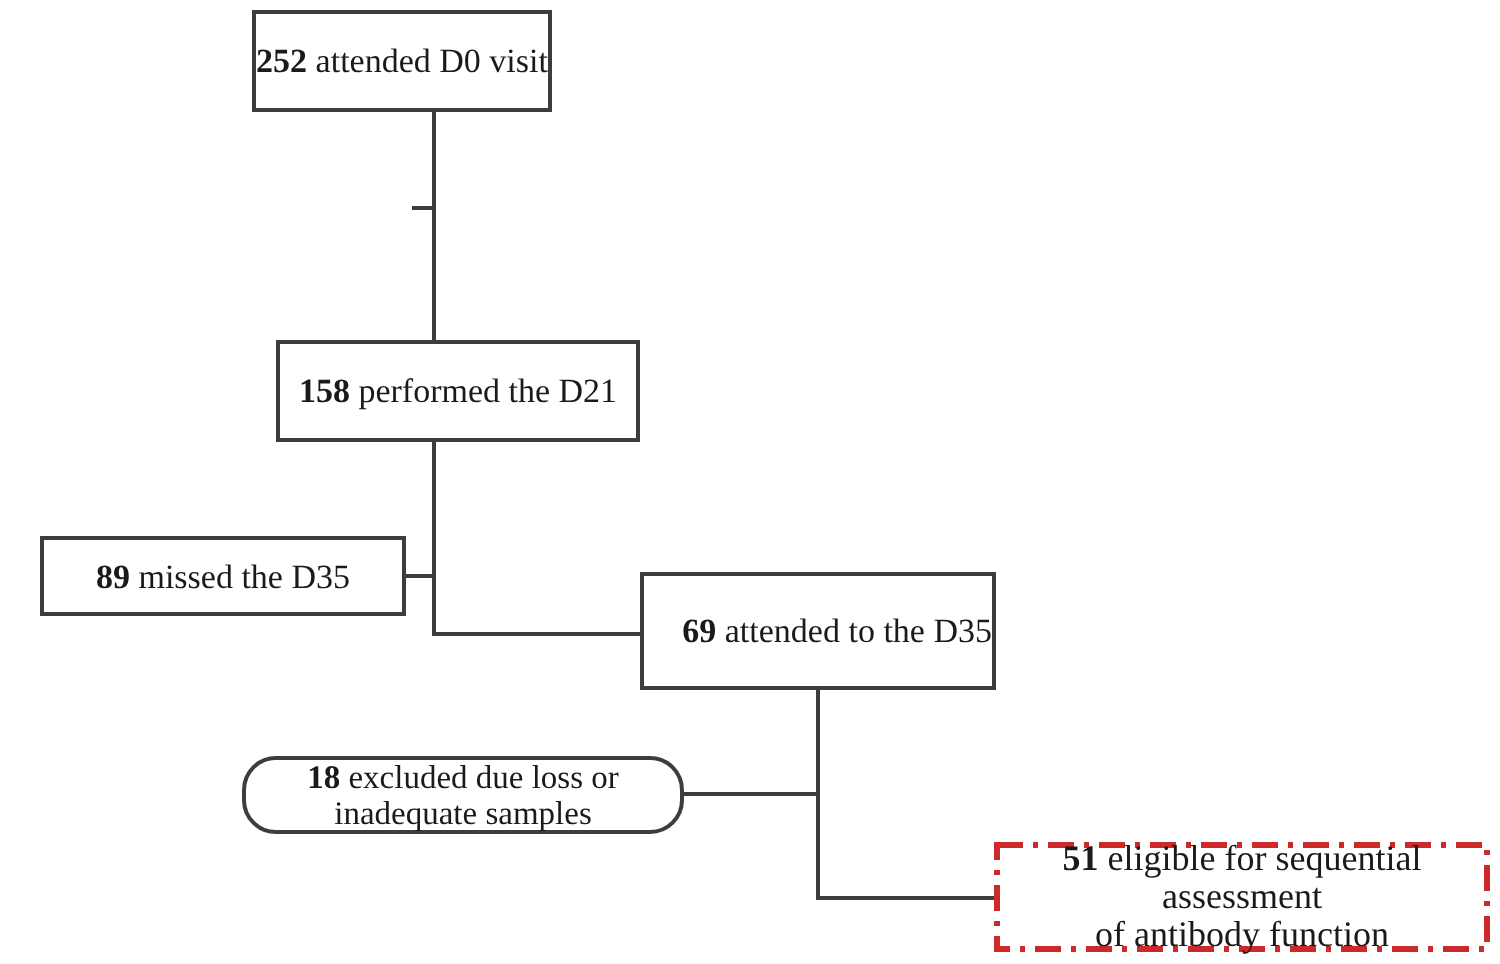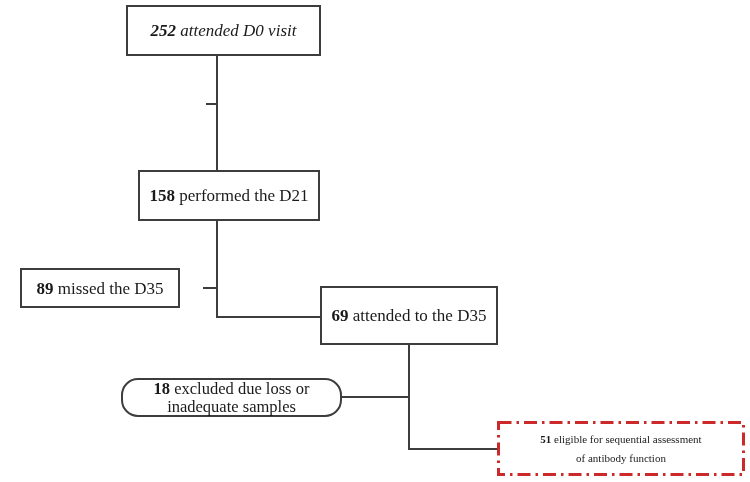--- a/index.html
+++ b/index.html
@@ -19,30 +19,30 @@
     background: #ffffff;
     display: flex;
     flex-direction: column;
     align-items: center;
     justify-content: center;
     text-align: center;
     font-size: 17px;
     line-height: 19px;
   }
   .box b { font-weight: bold; }
-  #box-attended-d0   { left: 126px; top: 5px;   width: 195px; height: 51px; font-style: italic; }
+  #box-attended-d0   { left: 126px; top: 5px;   width: 150px; height: 51px; }
   #box-missed-d21    { left: 1px;   top: 75px;  width: 205px; height: 57px; }
   #box-performed-d21 { left: 126px; top: 170px; width: 182px; height: 51px; margin-left: 12px; }
-  #box-missed-d35    { left: 20px;  top: 268px; width: 160px; height: 40px; }
-  #box-attended-d35  { left: 320px; top: 286px; width: 178px; height: 59px; }
+  #box-missed-d35    { left: 20px;  top: 268px; width: 183px; height: 40px; }
+  #box-attended-d35  { left: 320px; top: 286px; width: 178px; height: 59px; align-items: flex-end; }
   #box-excluded      { left: 121px; top: 378px; width: 221px; height: 39px; font-size: 16.5px; line-height: 18px; border-radius: 17px; }
   #box-eligible {
     left: 497px; top: 421px; width: 248px; height: 55px;
     border: none;
-    font-size: 11px; line-height: 19px;
+    font-size: 18px; line-height: 19px;
   }
   #box-eligible .dash-border {
     position: absolute;
     left: 0; top: 0;
     width: 248px; height: 55px;
   }
   #box-eligible .line { position: relative; z-index: 2; }
   .conn { position: absolute; background: #3d3d3d; }
   #conn-v1    { left: 216px; top: 56px;  width: 2px;   height: 114px; }
   #conn-stub1 { left: 206px; top: 103px; width: 10px;  height: 2px; }

